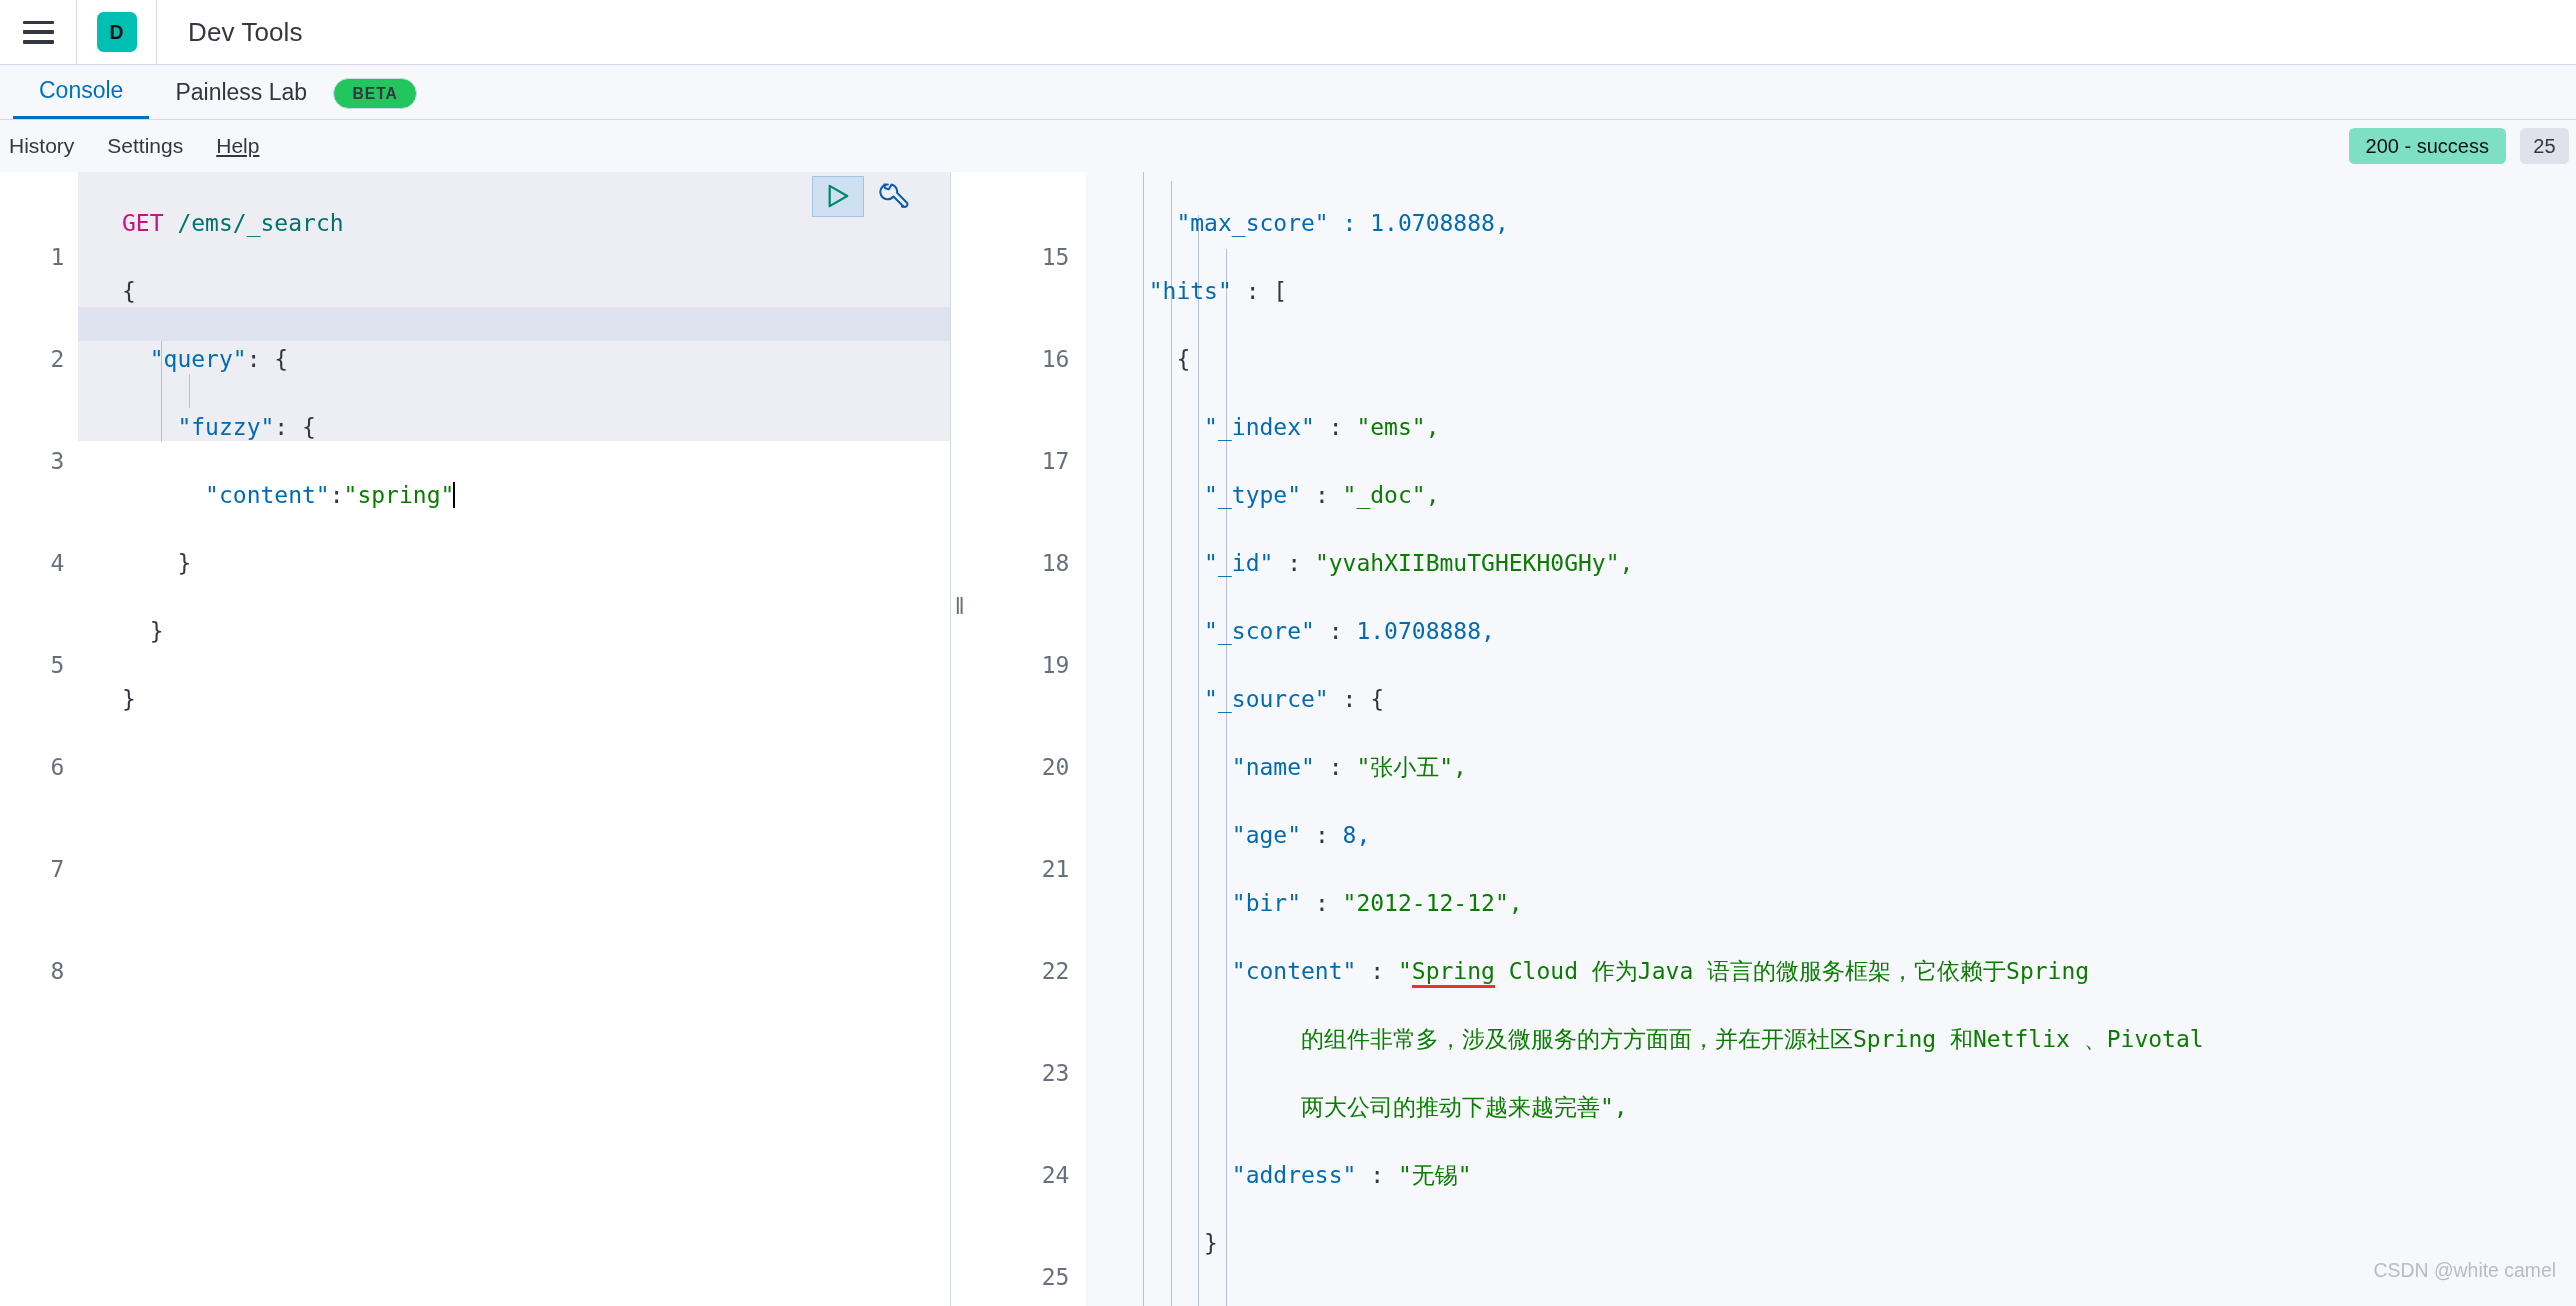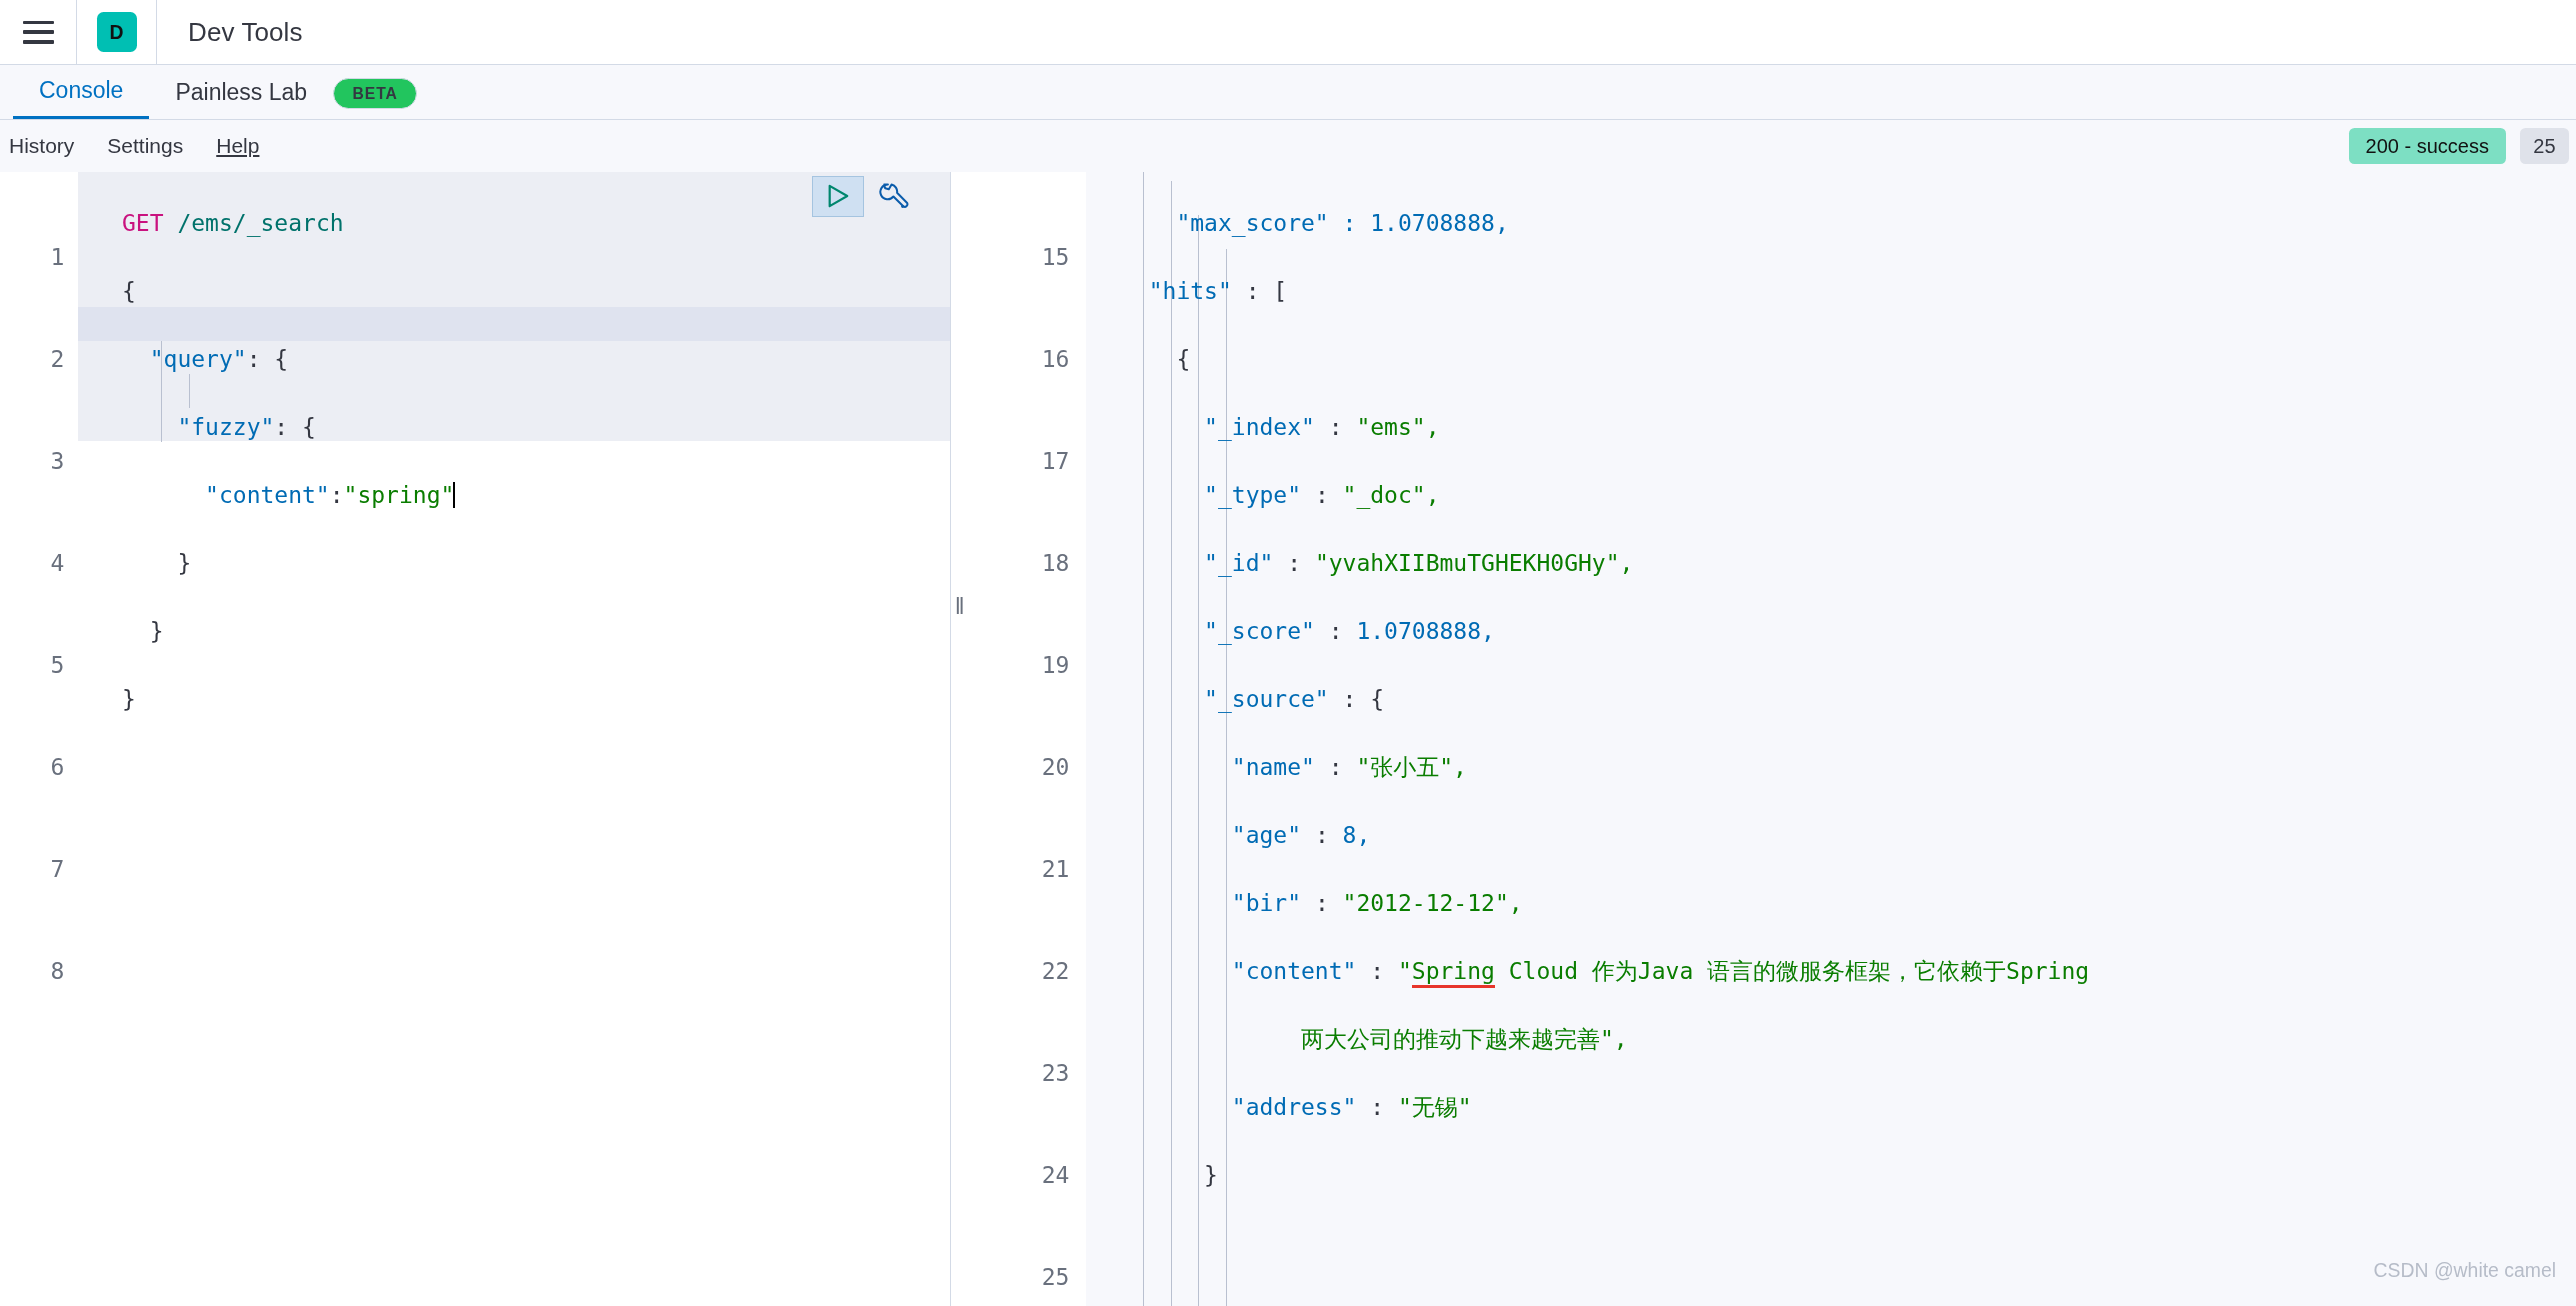--- a/index.html
+++ b/index.html
@@ -443,20 +443,21 @@
 <div class="wrap-line">    <span class="k-punct">{</span></div>
 <div class="wrap-line">      <span class="k-key">"_index"</span><span class="k-punct"> : </span><span class="k-str">"ems",</span></div>
 <div class="wrap-line">      <span class="k-key">"_type"</span><span class="k-punct"> : </span><span class="k-str">"_doc",</span></div>
 <div class="wrap-line">      <span class="k-key">"_id"</span><span class="k-punct"> : </span><span class="k-str">"yvahXIIBmuTGHEKH0GHy",</span></div>
 <div class="wrap-line">      <span class="k-key">"_score"</span><span class="k-punct"> : </span><span class="k-num">1.0708888,</span></div>
 <div class="wrap-line">      <span class="k-key">"_source"</span><span class="k-punct"> : {</span></div>
 <div class="wrap-line">        <span class="k-key">"name"</span><span class="k-punct"> : </span><span class="k-str">"张小五",</span></div>
 <div class="wrap-line">        <span class="k-key">"age"</span><span class="k-punct"> : </span><span class="k-num">8,</span></div>
 <div class="wrap-line">        <span class="k-key">"bir"</span><span class="k-punct"> : </span><span class="k-str">"2012-12-12",</span></div>
 <div class="wrap-line">        <span class="k-key">"content"</span><span class="k-punct"> : </span><span class="k-str">"</span><span class="k-str hl-underline">Spring</span><span class="k-str"> Cloud 作为Java 语言的微服务框架，它依赖于Spring</span></div>
+<div class="wrap-line">             <span class="k-str">的组件非常多，涉及微服务的方方面面，并在开源社区Spring 和Netflix 、Pivotal</span></div>
 <div class="wrap-line">             <span class="k-str">两大公司的推动下越来越完善",</span></div>
 <div class="wrap-line">        <span class="k-key">"address"</span><span class="k-punct"> : </span><span class="k-str">"无锡"</span></div>
 <div class="wrap-line">      <span class="k-punct">}</span></div>
 
 
 
 
 
 
 

